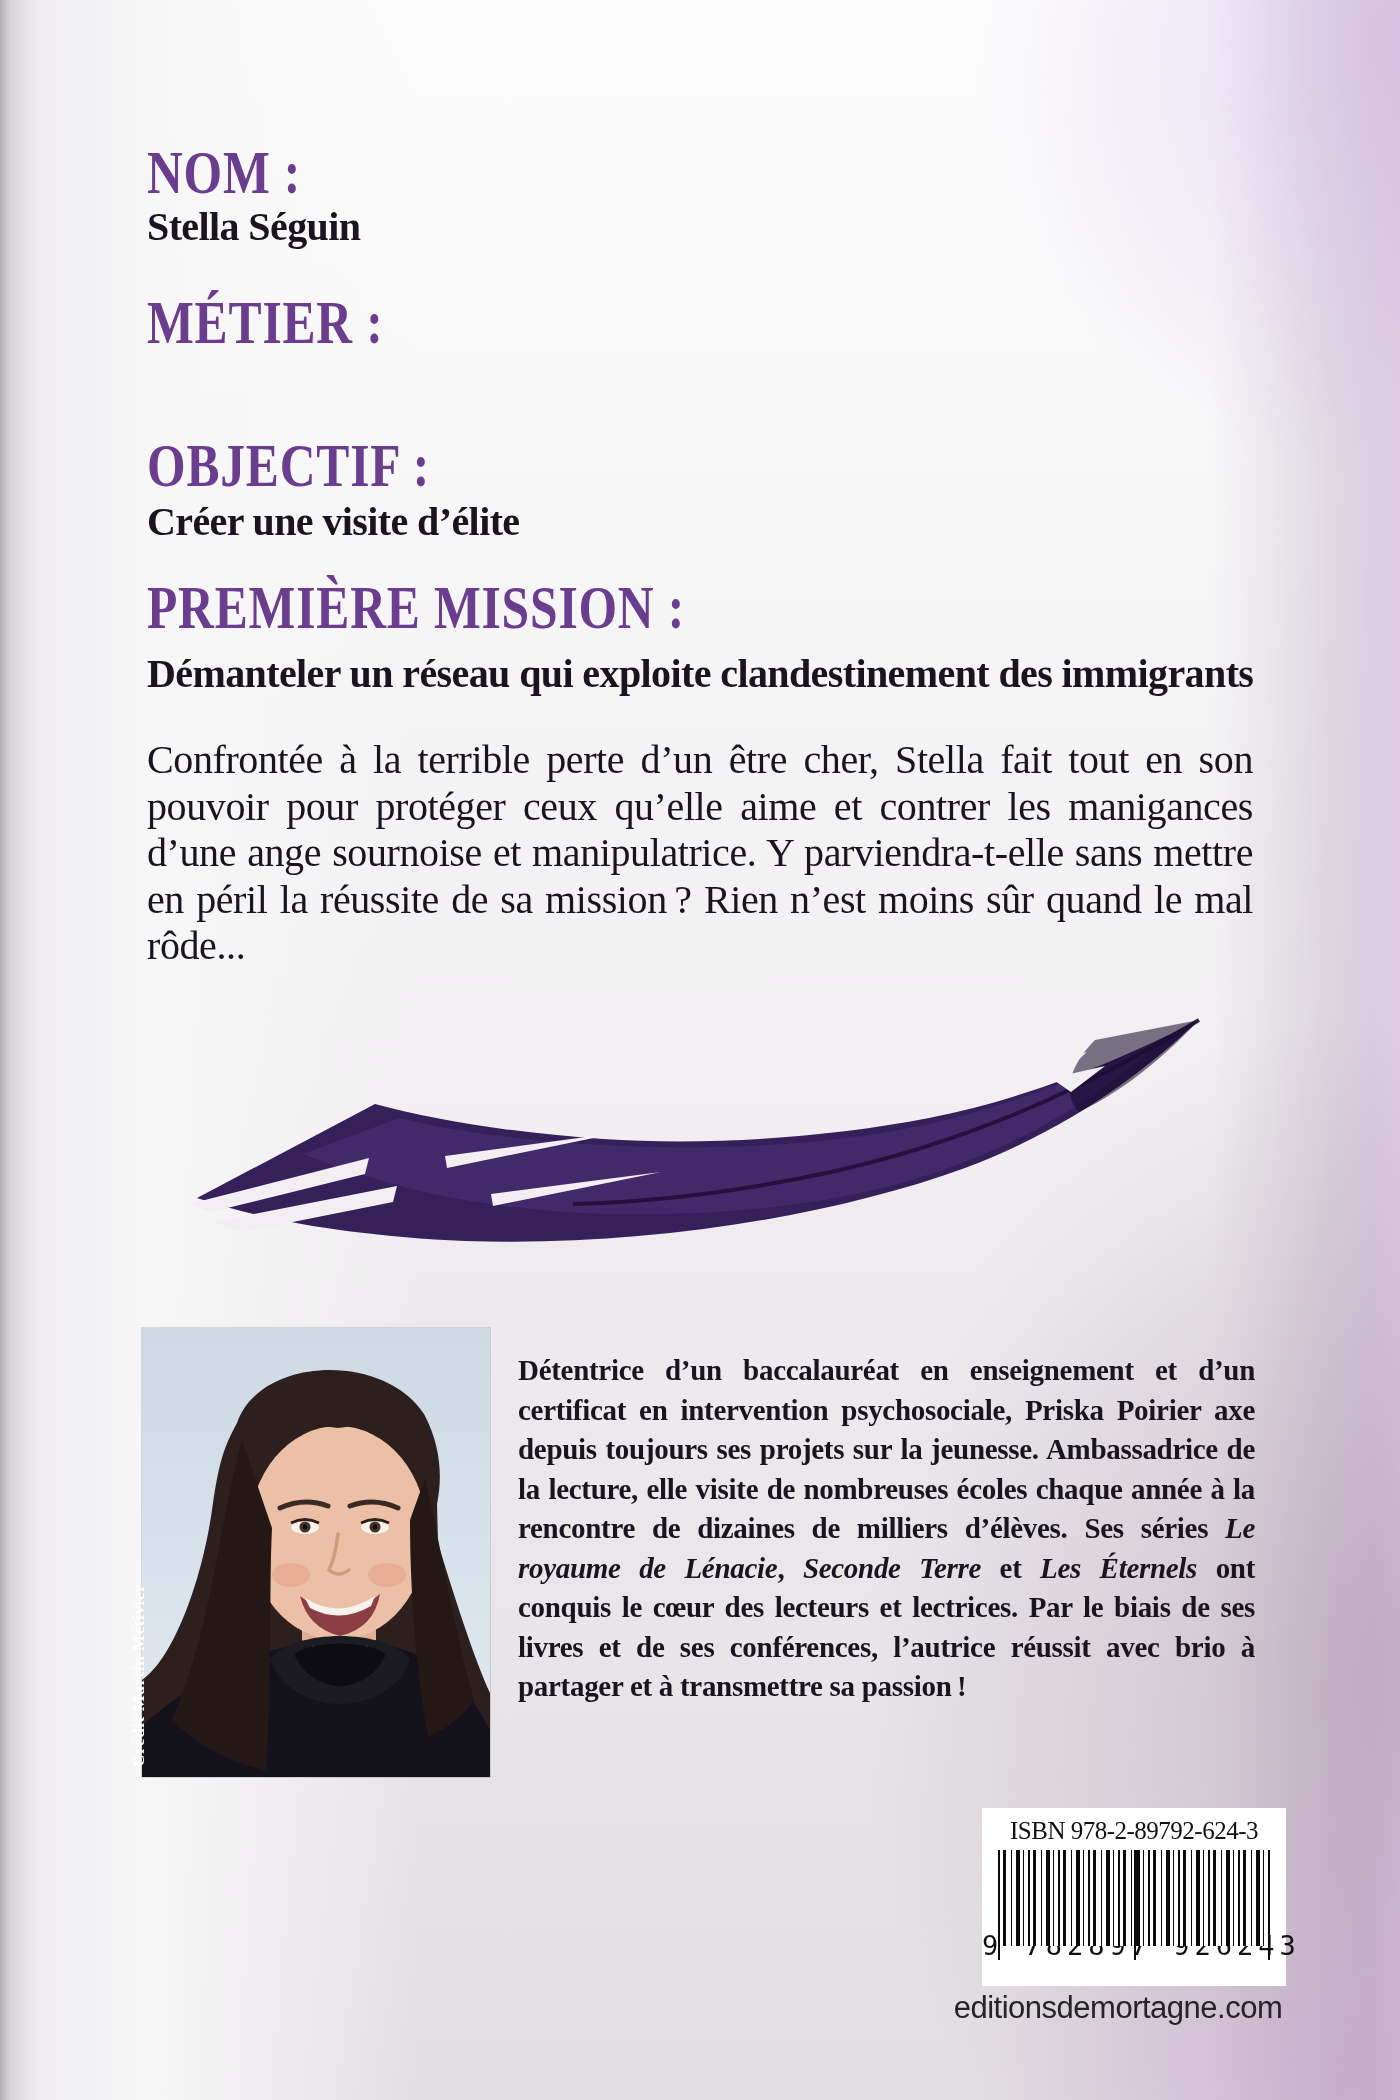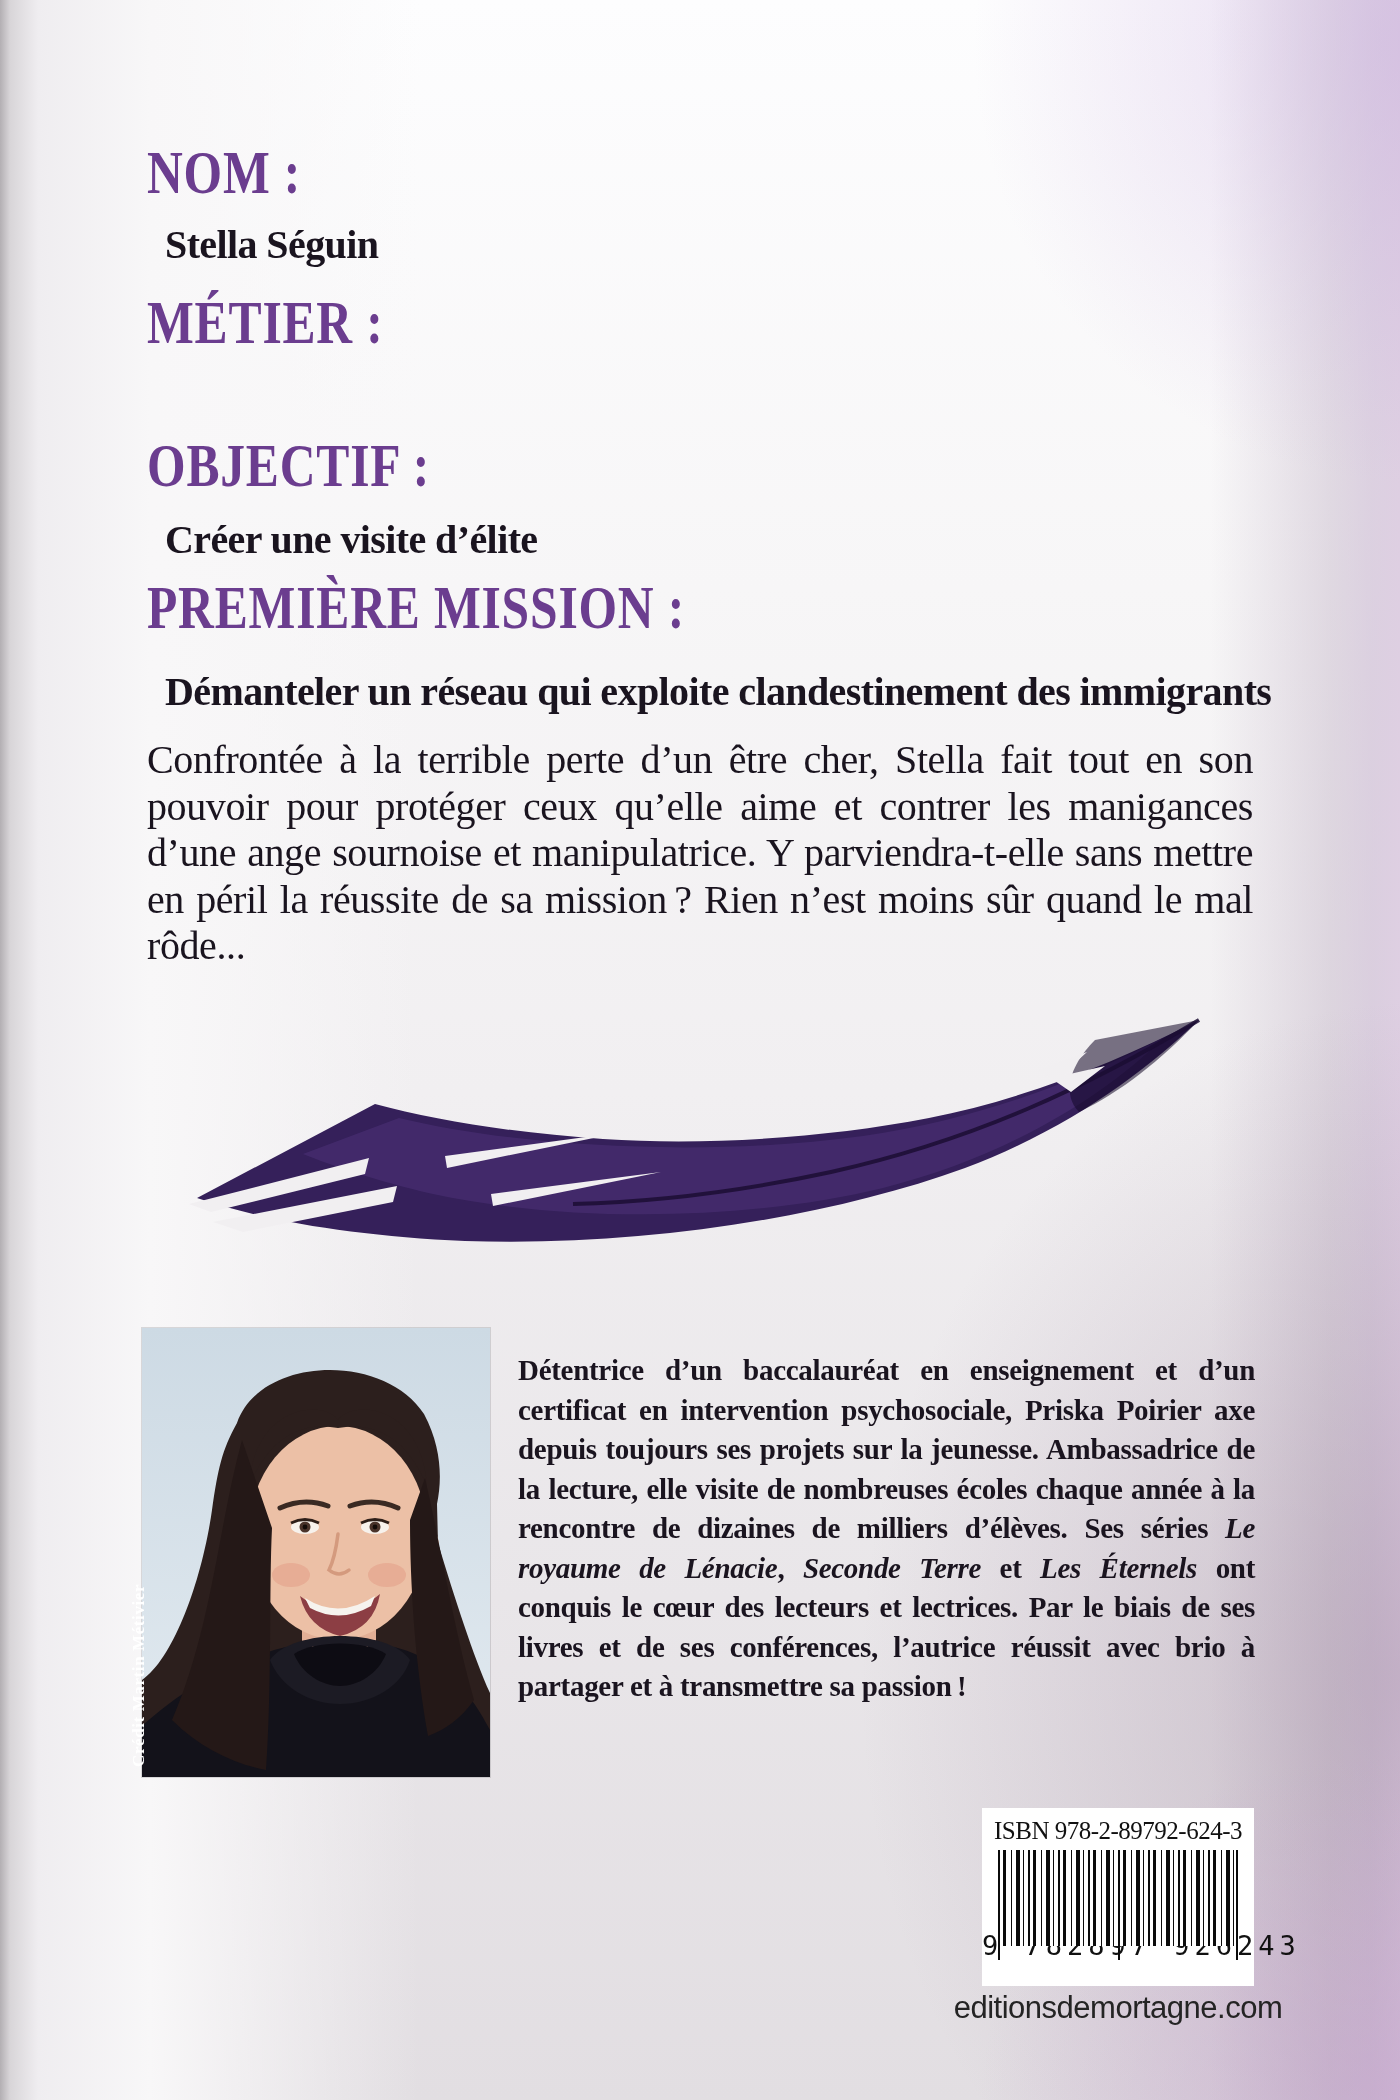--- a/index.html
+++ b/index.html
@@ -15,21 +15,21 @@
       linear-gradient(180deg, #fdfdfe 0%, #f7f6f7 28%, #f1eff1 52%, #e9e6e9 76%, #e2dee2 100%);
   }
   
   .g{
     position:absolute;left:147px;margin:0;
     color:#6b3d8f;font-weight:700;font-size:62px;line-height:1;
     letter-spacing:1px;transform:scaleX(.80);transform-origin:0 50%;
     white-space:nowrap;
   }
   .v{
-    position:absolute;left:147px;margin:18px;width:1110px;
+    position:absolute;left:147px;margin:0;width:1110px;
     color:#1a141f;font-weight:700;font-size:40px;line-height:1.12;
     letter-spacing:-.6px;white-space:nowrap;
   }
   .f0l{top:141px}.f0v{top:205px}
   .f1l{top:291px}.f1v{top:356px}
   .f2l{top:434px}.f2v{top:500px}
   .f3l{top:576px}.f3v{top:652px}
   .synopsis{
     position:absolute;left:147px;top:737px;width:1106px;margin:0;
     color:#1a141f;font-weight:400;font-size:40px;line-height:46.5px;
@@ -48,21 +48,21 @@
     color:#fff;font:700 17px "Liberation Serif",serif;letter-spacing:.6px;
   }
   
   .bio{
     position:absolute;left:518px;top:1351px;width:737px;margin:0;
     color:#1a141f;font-weight:700;font-size:29px;line-height:39.5px;
     letter-spacing:-.3px;text-align:justify;
   }
   .bio i{font-style:italic;}
   
-  .isbn{position:absolute;left:982px;top:1808px;width:272px;height:178px;background:#fff;}
+  .isbn{position:absolute;left:982px;top:1808px;width:304px;height:178px;background:#fff;}
   .isbn-label{
     margin-top:9px;text-align:center;color:#111;
     font:400 25px "Liberation Serif",serif;letter-spacing:-.5px;white-space:nowrap;
   }
   .bars{
     position:relative;height:96px;margin:5px 16px 0;
     background:repeating-linear-gradient(90deg,
       #0b0b0b 0 2px,#fff 2px 5px,#0b0b0b 5px 8px,#fff 8px 13px,
       #0b0b0b 13px 14px,#fff 14px 18px,#0b0b0b 18px 22px,#fff 22px 25px,
       #0b0b0b 25px 26px,#fff 26px 30px);

